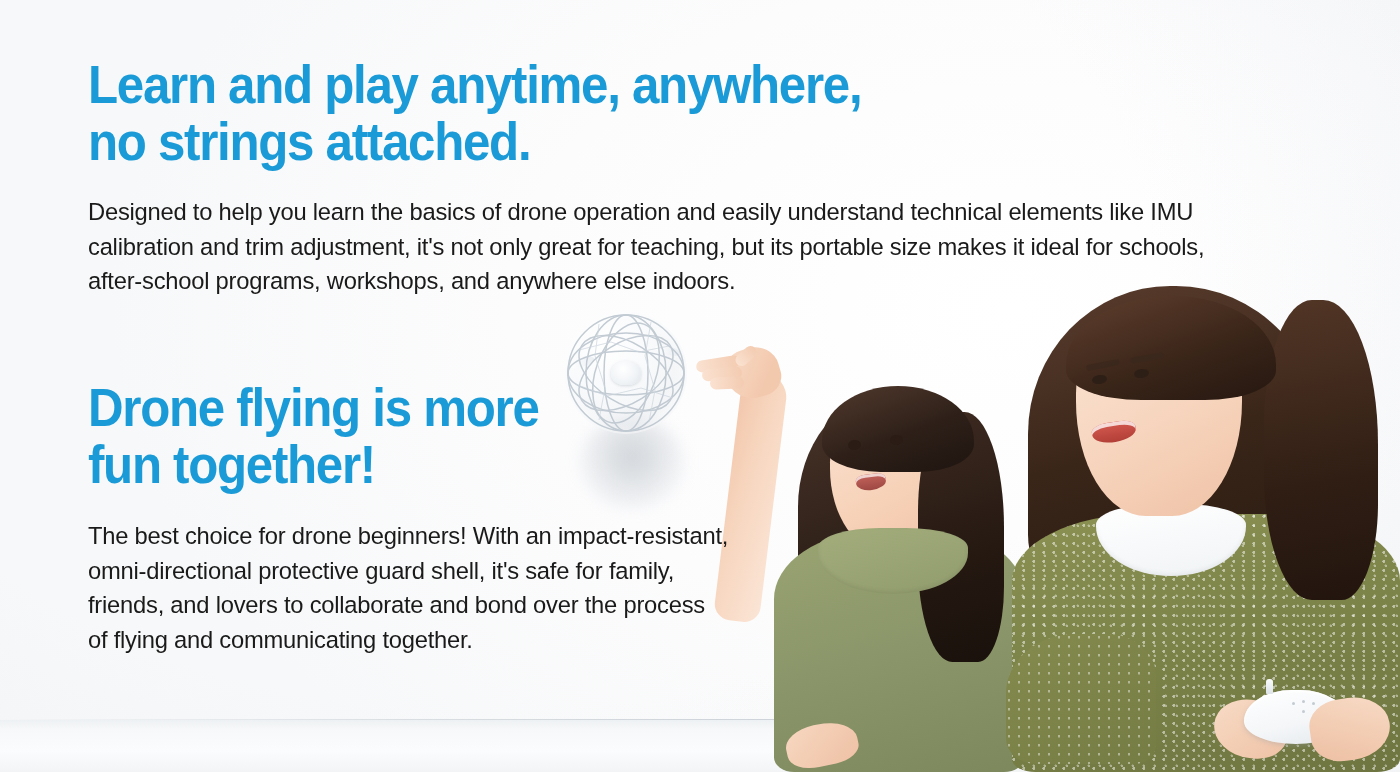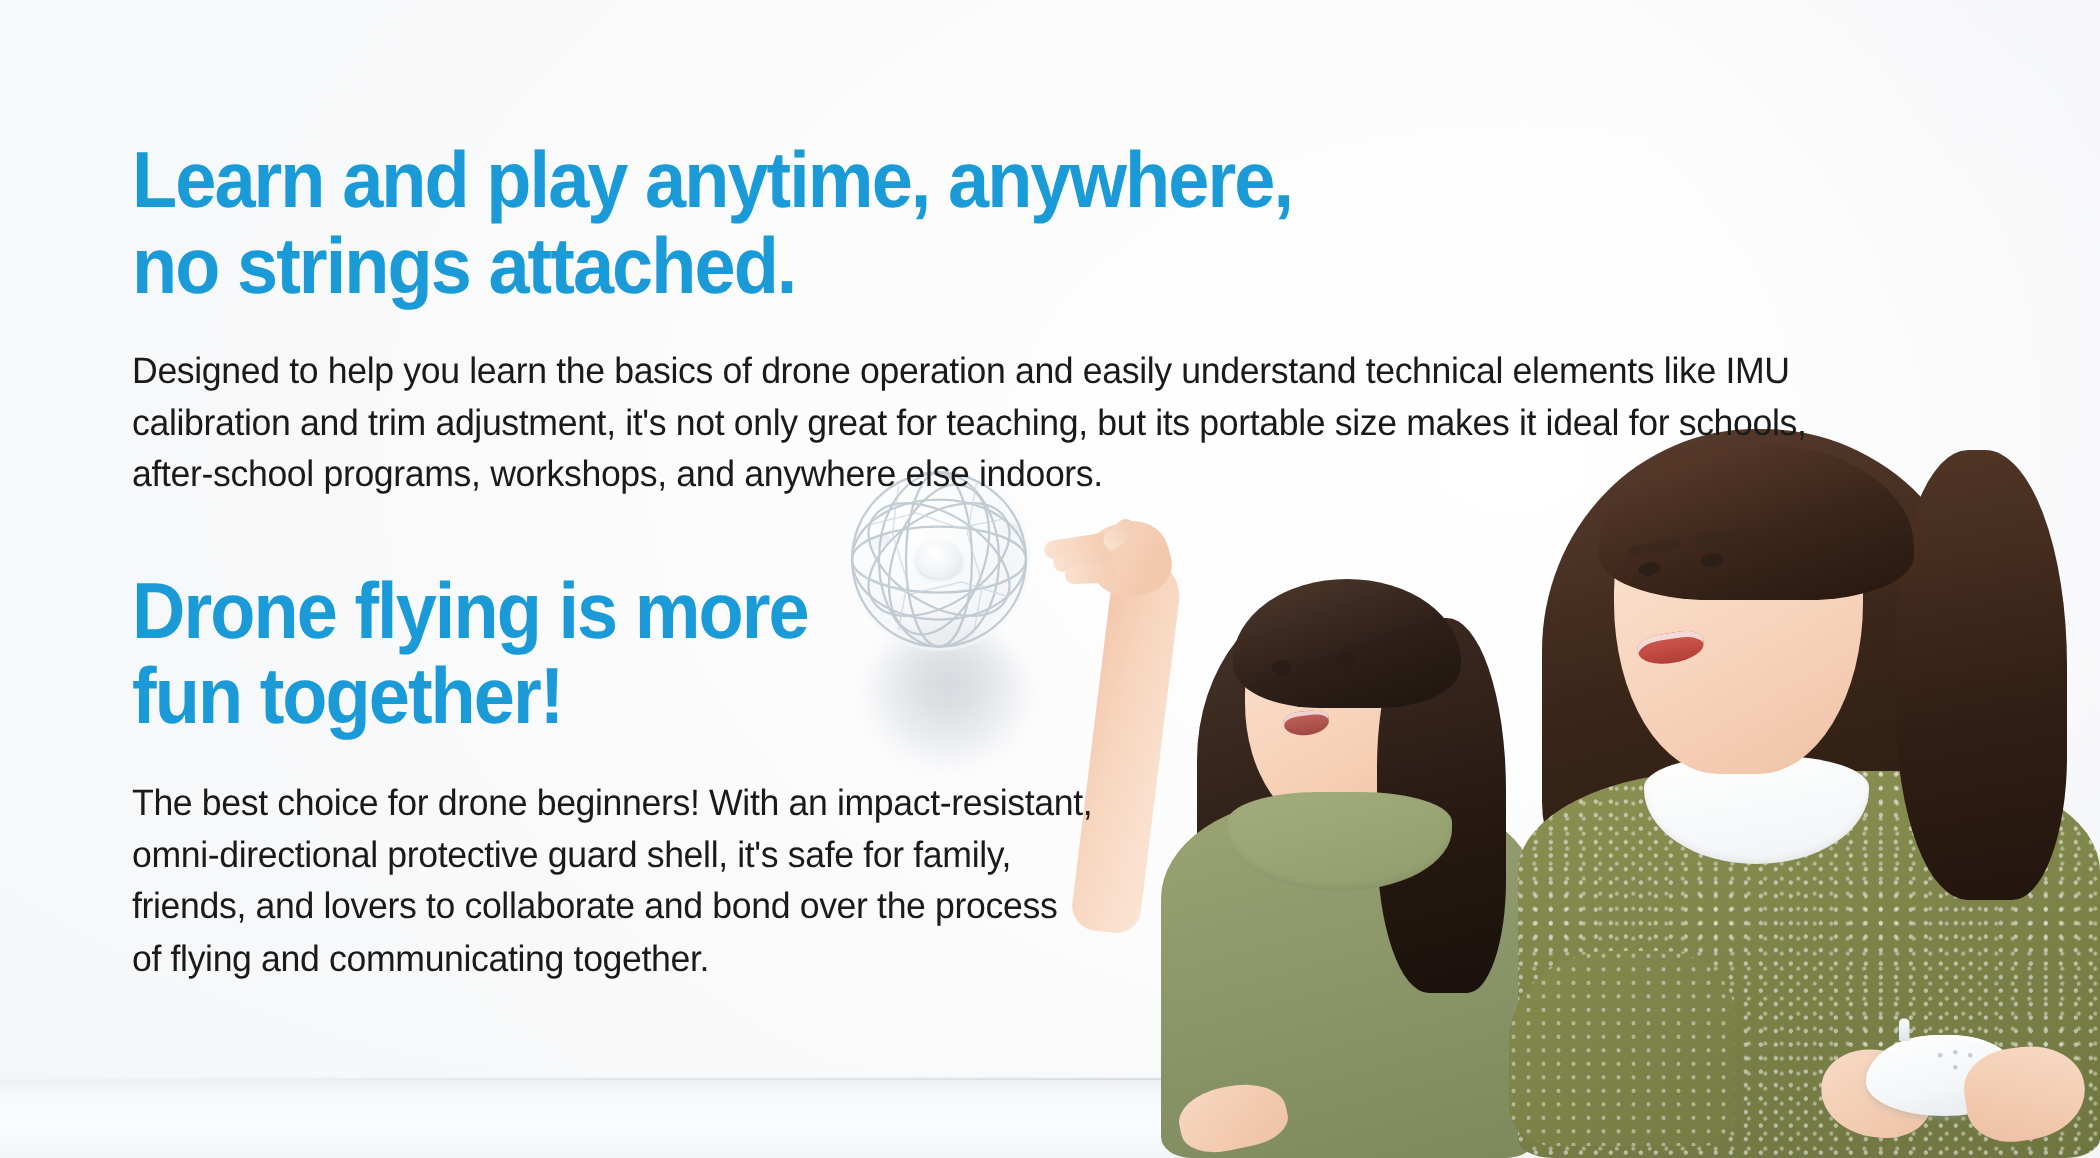--- a/index.html
+++ b/index.html
@@ -66,21 +66,21 @@
     color:#1a1a1a;
     font-size:24.5px;
     line-height:34.5px;
     letter-spacing:-.25px;
     font-weight:400;
     white-space:pre-line;
     transform:scaleX(.97);
     transform-origin:left top;
   }
 
-  .block-1 { position:absolute; left:0; top:0; width:1170px;margin-top:36px; }
+  .block-1 { position:absolute; left:0; top:0; width:1170px; }
   .block-1 .body-copy { margin-top:25px; max-width:1160px; }
 
   .block-2 { position:absolute; left:0; top:323px; width:700px; }
   .block-2 .headline { font-size:53px; line-height:57px; }
   .block-2 .body-copy { margin-top:26px; max-width:660px; }
 
   
   .drone-wrap {
     position:absolute;
     left:565px; top:312px;

